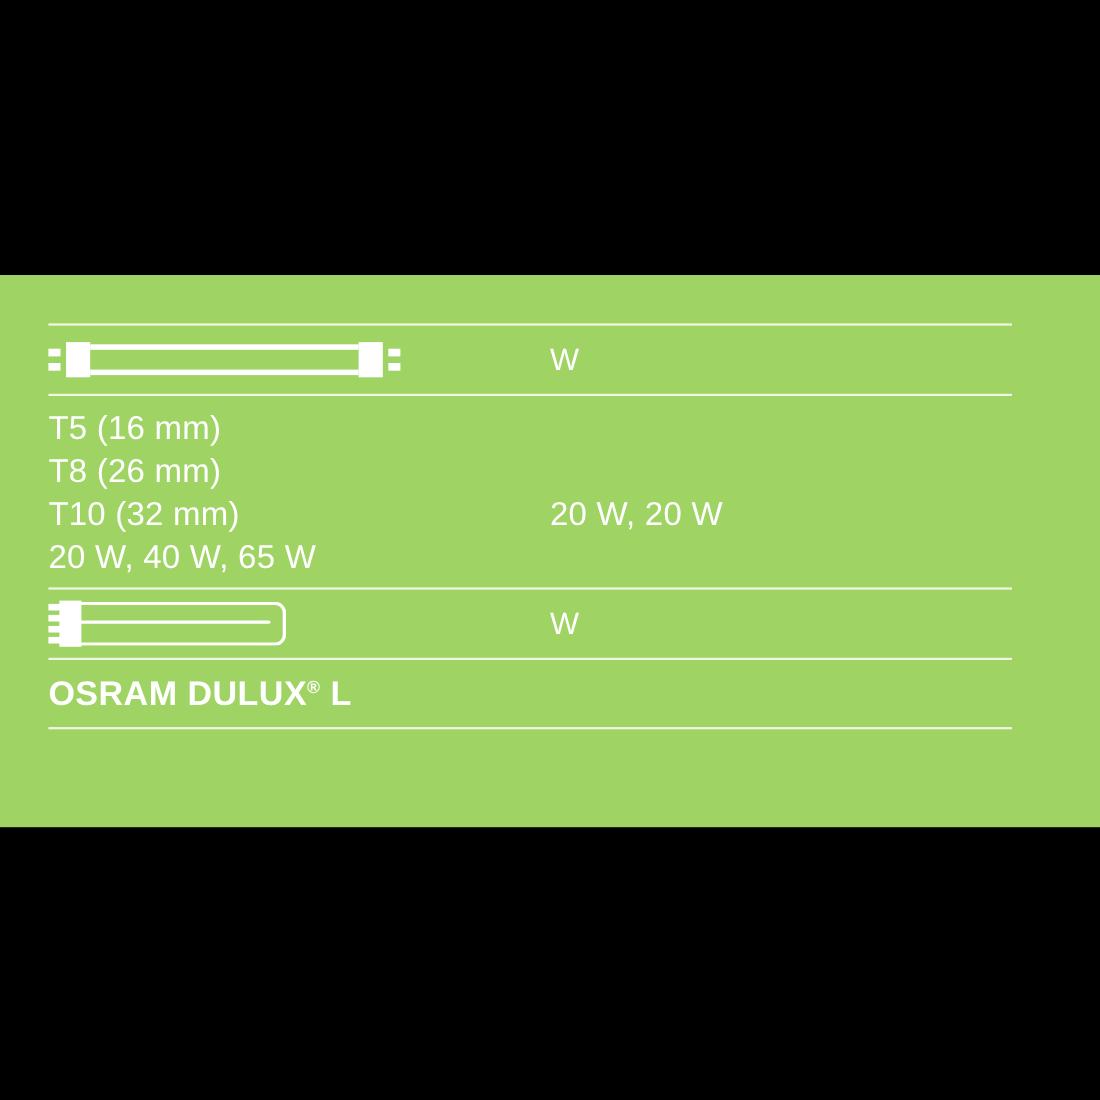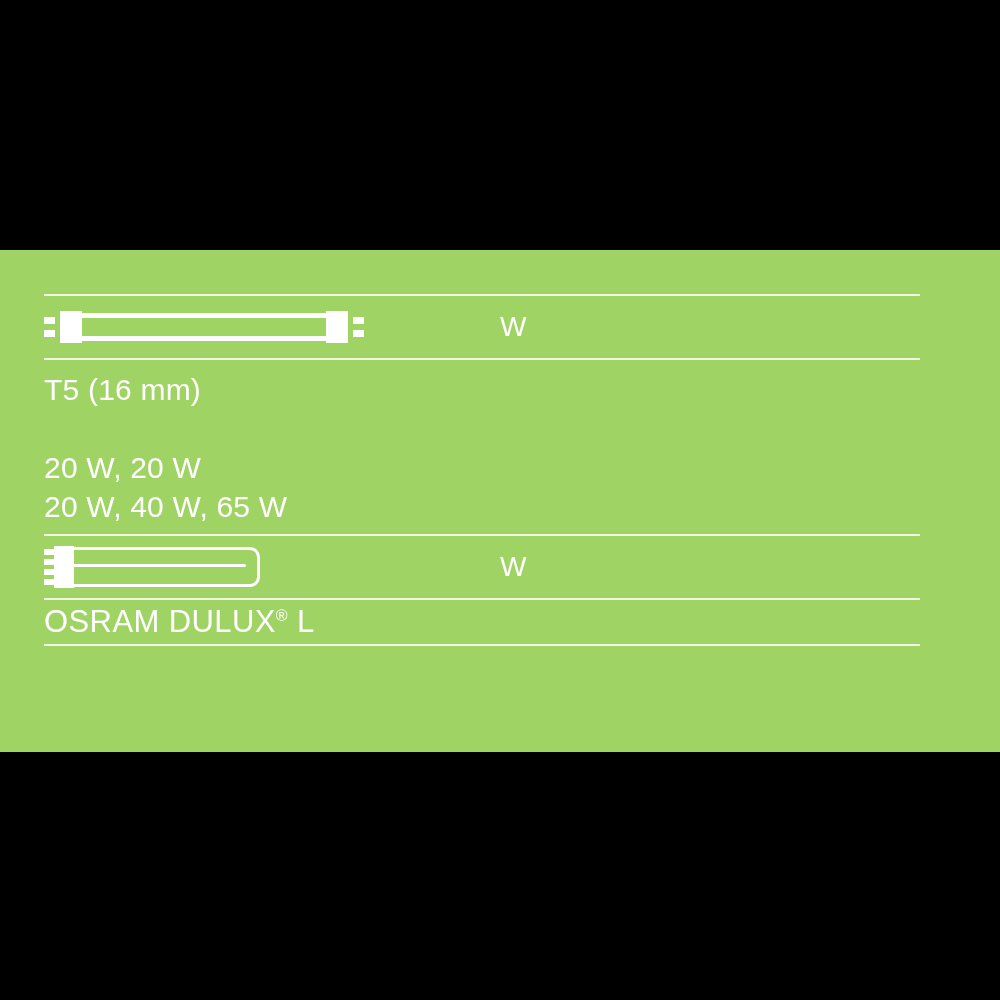--- a/index.html
+++ b/index.html
@@ -91,21 +91,21 @@
   .brand-text sup {
     font-size: 16px;
     vertical-align: super;
     line-height: 0;
   }
 
   
   .row-icon-tube   { height: 62px; }
   .row-spec        { height: 39px; }
   .row-icon-dulux  { height: 62px; }
-  .row-brand       { height: 44px; }
+  .row-brand       { height: 61px; font-weight: bold; }
 
   .spec-block { padding-top: 10px; padding-bottom: 8px; }
 
   
   .tube-icon {
     position: relative;
     width: 320px;
     height: 32px;
   }
   
@@ -222,23 +222,29 @@
 
       <div class="spec-block">
 
         <div class="row row-spec">
           <div class="col-left">
             <span class="cell-text">T5 (16 mm)</span>
           </div>
         </div>
 
         <div class="row row-spec">
-        </div>
-
-        <div class="row row-spec">
+          <div class="col-left">
+            <span class="cell-text">T8 (26 mm)</span>
+          </div>
+        </div>
+
+        <div class="row row-spec">
+          <div class="col-left">
+            <span class="cell-text">T10 (32 mm)</span>
+          </div>
           <div class="col-right">
             <span class="cell-text">20 W, 20 W</span>
           </div>
         </div>
 
         <div class="row row-spec">
           <div class="col-right">
             <span class="cell-text">20 W, 40 W, 65 W</span>
           </div>
         </div>

